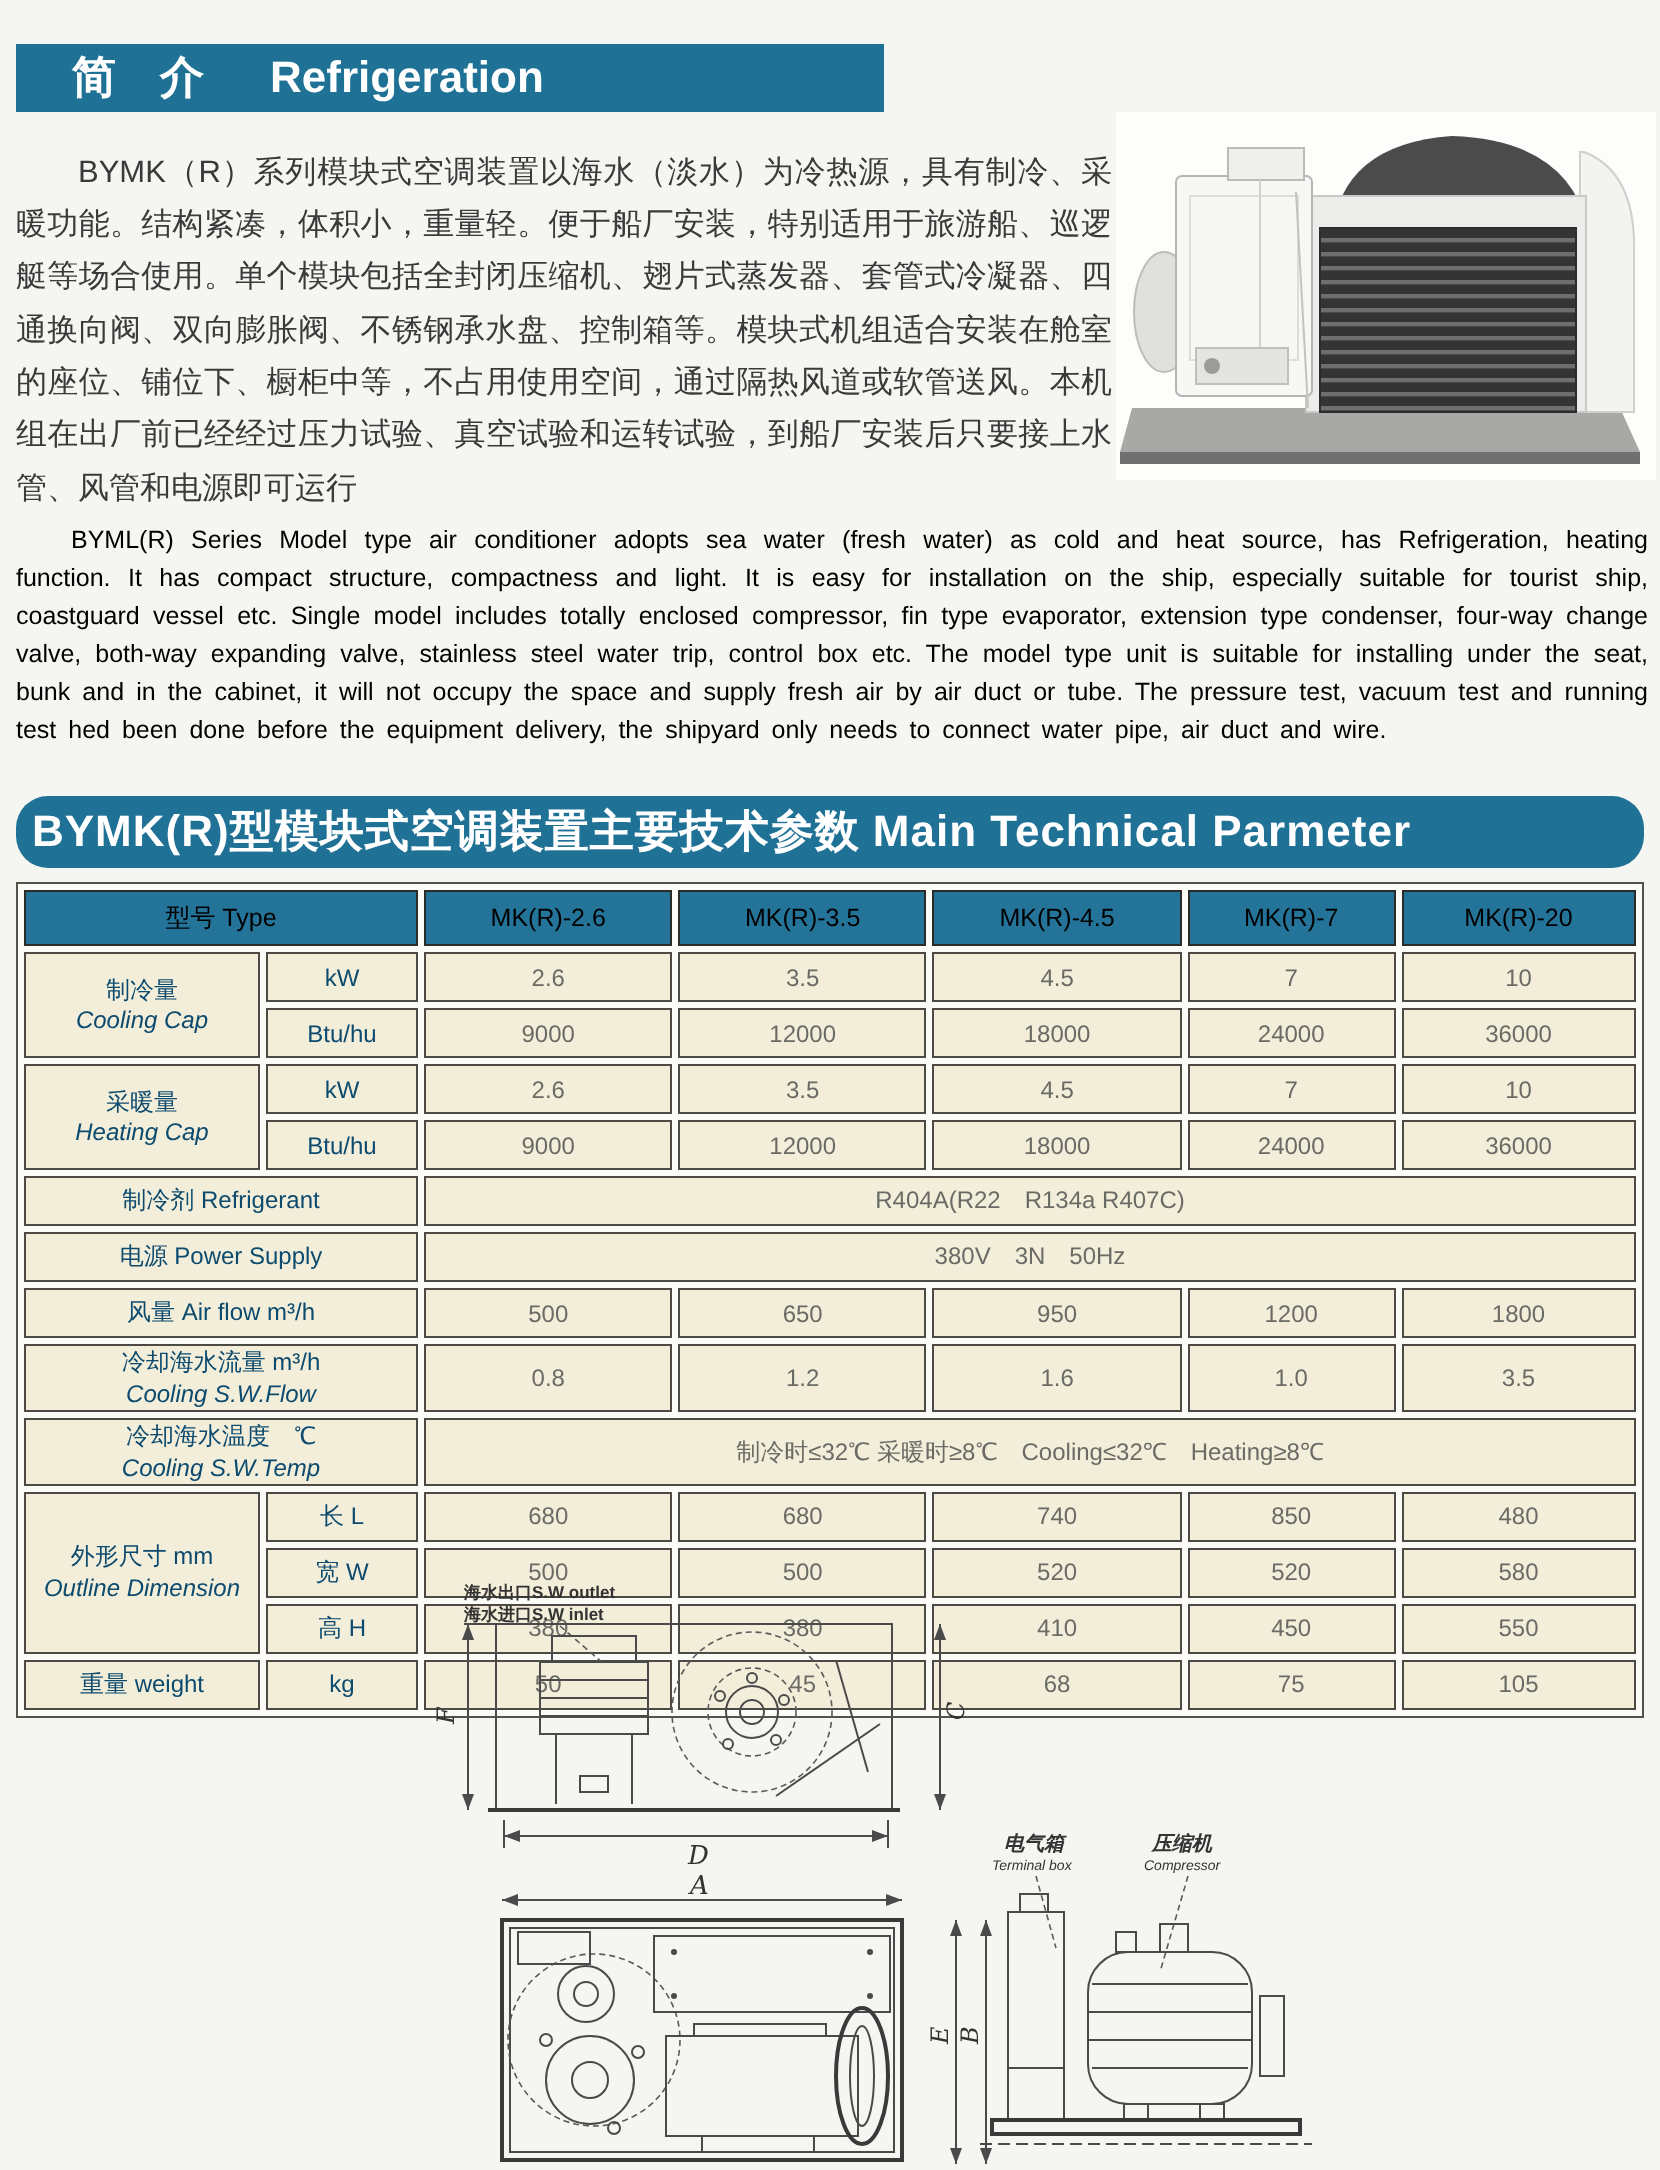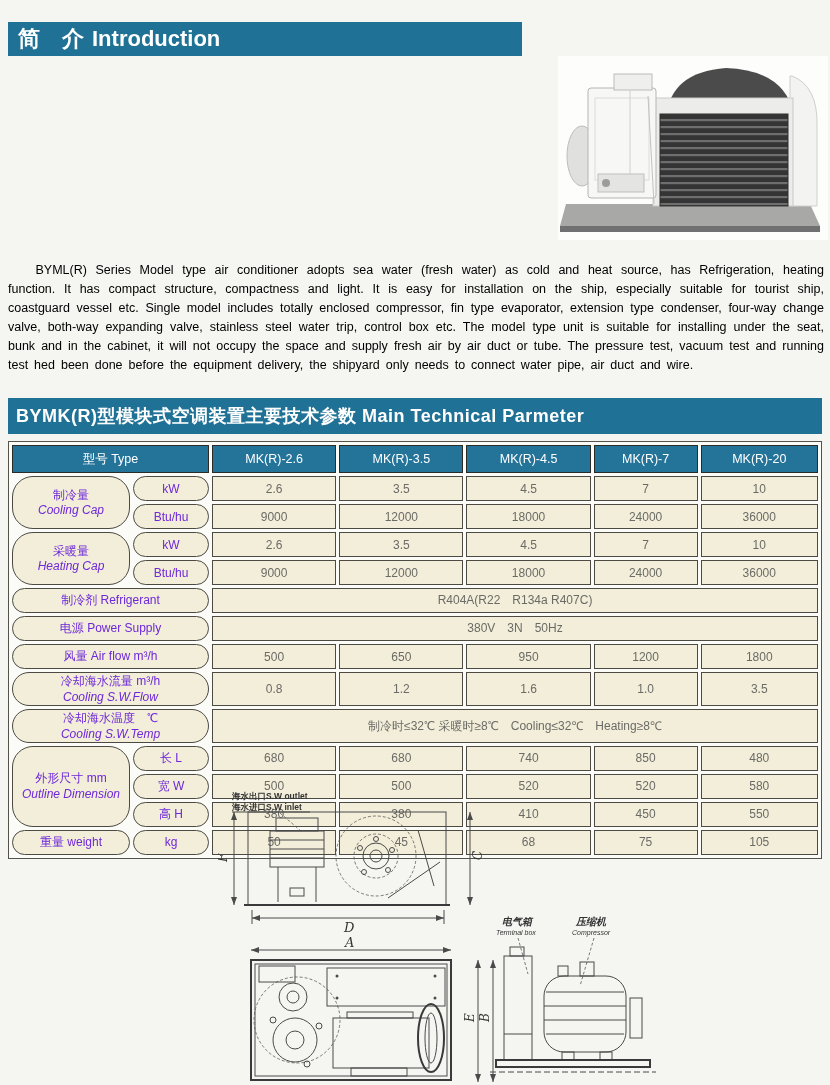--- a/index.html
+++ b/index.html
@@ -2,45 +2,45 @@
 <html><head>
 <meta charset="utf-8">
 <style>
   html,body{margin:0;padding:0;background:#e9e9e6;}
   .page{position:relative;width:830px;height:1085px;background:#f5f5f2;
         font-family:"Liberation Sans",sans-serif;overflow:hidden;}
 
   
   .bar{position:absolute;background:#1f7195;color:#fff;display:flex;
        align-items:center;box-sizing:border-box;}
-  .bar1{left:8px;top:22px;width:514px;height:34px;padding-left:10px;
-        font-size:22px;font-weight:bold;gap:8px;}
+  .bar1{left:8px;top:22px;width:434px;height:34px;padding-left:28px;
+        font-size:22px;font-weight:bold;gap:33px;}
   .bar2{left:8px;top:398px;width:814px;height:36px;padding-left:8px;
-        font-size:18px;font-weight:bold;letter-spacing:.5px;}
+        font-size:22px;font-weight:bold;letter-spacing:.5px;border-radius:16px;}
 
   
   .para-zh{position:absolute;left:8px;top:58px;width:548px;
            font-size:15.5px;line-height:1.7;text-align:justify;
            text-indent:2em;color:#3a3a3a;}
   .para-en{position:absolute;left:8px;top:248px;width:816px;
            font-size:12.5px;line-height:1.52;text-align:justify;
            text-indent:2.2em;color:#000000;word-spacing:2.5px;}
 
   
   .photo{position:absolute;left:558px;top:56px;width:270px;height:184px;background:#fdfdfc;}
 
   
   table.spec{position:absolute;left:8px;top:441px;width:814px;
              border-collapse:separate;border-spacing:3px;
              background:#fbfbf8;border:1px solid #55524a;}
   table.spec td{border:1px solid #4c4a42;background:#f3eeda;
                 text-align:center;vertical-align:middle;
                 font-size:12px;color:#6b6b66;padding:1px 2px;height:21px;}
-  table.spec td.lbl{color:#6d28d9;border-radius:21px;}
-  table.spec td.hd{background:#24749a;color:#ffffff;border-color:#2b2b28;
+  table.spec td.lbl{color:#0c4a6e;}
+  table.spec td.hd{background:#24749a;color:#000000;border-color:#2b2b28;
                    font-size:12.5px;height:24px;}
   .zh{display:block;line-height:1.3;}
   .en{display:block;line-height:1.2;font-style:italic;}
 
   
   .drawings{position:absolute;left:0;top:788px;width:830px;height:297px;}
   .dwg{position:absolute;margin-left:20px;}
   .dwg svg{display:block;}
   .dline{stroke:#4a4a4a;stroke-width:1;fill:none;}
   .dthick{stroke:#3a3a3a;stroke-width:2;fill:none;}
@@ -48,23 +48,24 @@
   .dtext{font-family:"DejaVu Serif",serif;font-style:italic;fill:#333;}
   .dlabel{font-family:"Liberation Sans",sans-serif;fill:#333;}
 </style>
 </head>
 <body>
 
 <div class="page">
 
   <div class="bar bar1">
     <span>简　介</span>
-    <span>Introduction</span>
+    <span>Refrigeration</span>
   </div>
 
+  <p class="para-zh">BYMK（R）系列模块式空调装置以海水（淡水）为冷热源，具有制冷、采暖功能。结构紧凑，体积小，重量轻。便于船厂安装，特别适用于旅游船、巡逻艇等场合使用。单个模块包括全封闭压缩机、翅片式蒸发器、套管式冷凝器、四通换向阀、双向膨胀阀、不锈钢承水盘、控制箱等。模块式机组适合安装在舱室的座位、铺位下、橱柜中等，不占用使用空间，通过隔热风道或软管送风。本机组在出厂前已经经过压力试验、真空试验和运转试验，到船厂安装后只要接上水管、风管和电源即可运行</p>
 
   <div class="photo">
     <svg width="270" height="184" viewBox="0 0 270 184">
       <defs>
         <pattern id="fins" width="8" height="7" patternUnits="userSpaceOnUse">
           <rect width="8" height="7" fill="#343434"></rect>
           <rect y="0" width="8" height="2.2" fill="#6e6e6e"></rect>
         </pattern>
       </defs>
       <rect width="270" height="184" fill="#fdfdfc"></rect>

